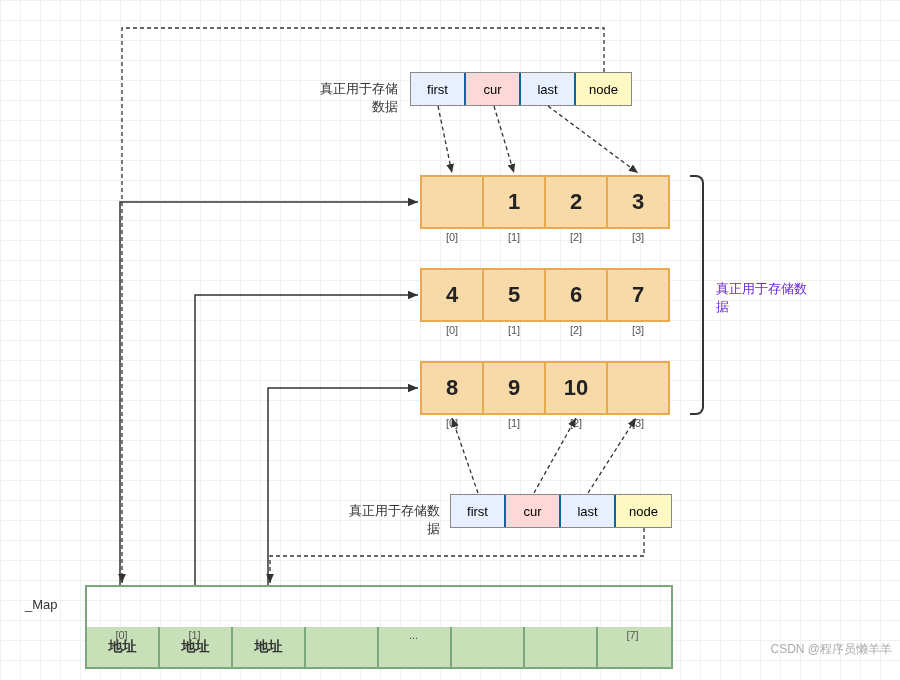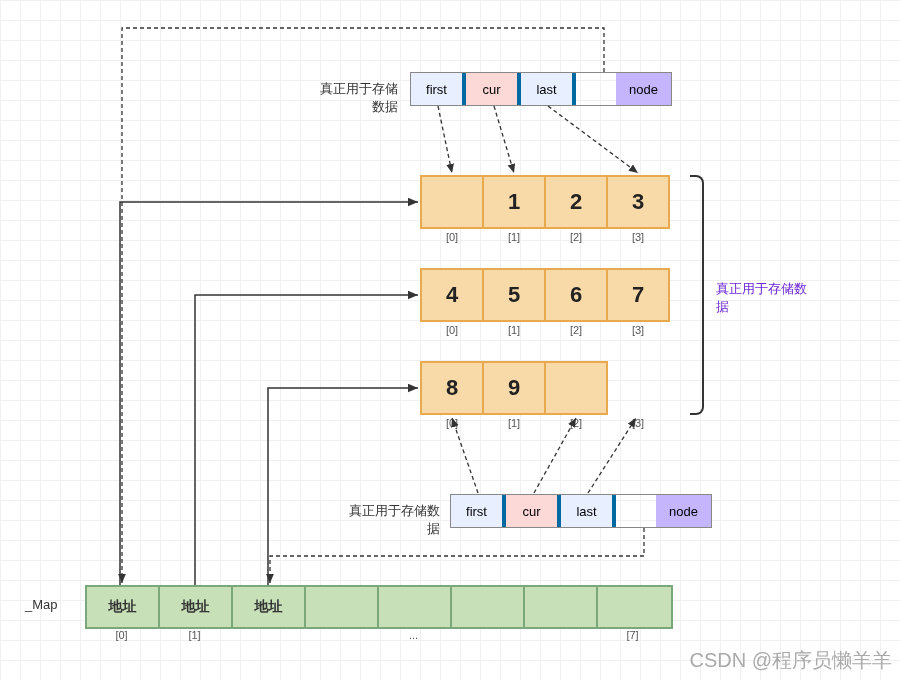--- a/index.html
+++ b/index.html
@@ -25,26 +25,26 @@
     display: flex;
     border: 1px solid #888;
   }
   .iter-cell {
     width: 55px;
     height: 32px;
     display: flex;
     align-items: center;
     justify-content: center;
     font-size: 13px;
-    border-right: 4px solid #0369a1;
+    border-right: 2px solid #0369a1;
   }
   .iter-cell:last-child { border-right: 0; }
   .iter-first, .iter-last { background: #e8f0ff; }
   .iter-cur { background: #fcd9d6; text-align: center; }
-  .iter-node { background: #c4b5fd; margin-left: 40px; }
+  .iter-node { background: #fef9c3; }
   .buf-row {
     position: absolute;
     display: flex;
   }
   .buf-cell {
     width: 64px;
     height: 54px;
     background: #f8d9a8;
     border: 2px solid #e8a94f;
     display: flex;
@@ -73,20 +73,21 @@
     width: 73px;
     height: 40px;
     background: #c7e0b8;
     border-right: 2px solid #7aa87a;
     display: flex;
     align-items: center;
     justify-content: center;
     font-size: 14px;
     font-weight: bold;
     color: #333;
+    margin-top: 40px;
   }
   .map-cell:last-child { border-right: 0; }
   .map-idx {
     position: absolute;
     display: flex;
     font-size: 11px;
     color: #555;
   }
   .map-idx span { width: 73px; text-align: center; }
   .bracket {
@@ -100,22 +101,22 @@
   }
   .annotation {
     position: absolute;
     font-size: 13px;
     color: #6d28d9;
     width: 100px;
   }
   .watermark {
     position: absolute;
     right: 8px;
-    bottom: 6px;
-    font-size: 20px;
+    bottom: 22px;
+    font-size: 12px;
     color: #aaa;
   }
   svg.arrows {
     position: absolute;
     top: 0; left: 0;
     width: 900px; height: 680px;
     pointer-events: none;
   }
 </style>
 </head>
@@ -151,20 +152,21 @@
 <div class="idx-row" style="left:420px; top:324px;">
   <span>[0]</span>
     <span>[1]</span>
     <span>[2]</span>
     <span>[3]</span>
 </div>
 
 <div class="buf-row" style="left:420px; top:361px;">
   <div class="buf-cell">8</div>
   <div class="buf-cell">9</div>
+  <div class="buf-cell">10</div>
   <div class="buf-cell"></div>
 </div>
 <div class="idx-row" style="left:420px; top:417px;">
   <span>[0]</span>
     <span>[1]</span>
     <span>[2]</span>
     <span>[3]</span>
 </div>
 
 <div class="bracket" style="left:690px; top:175px; height:240px;"></div>

